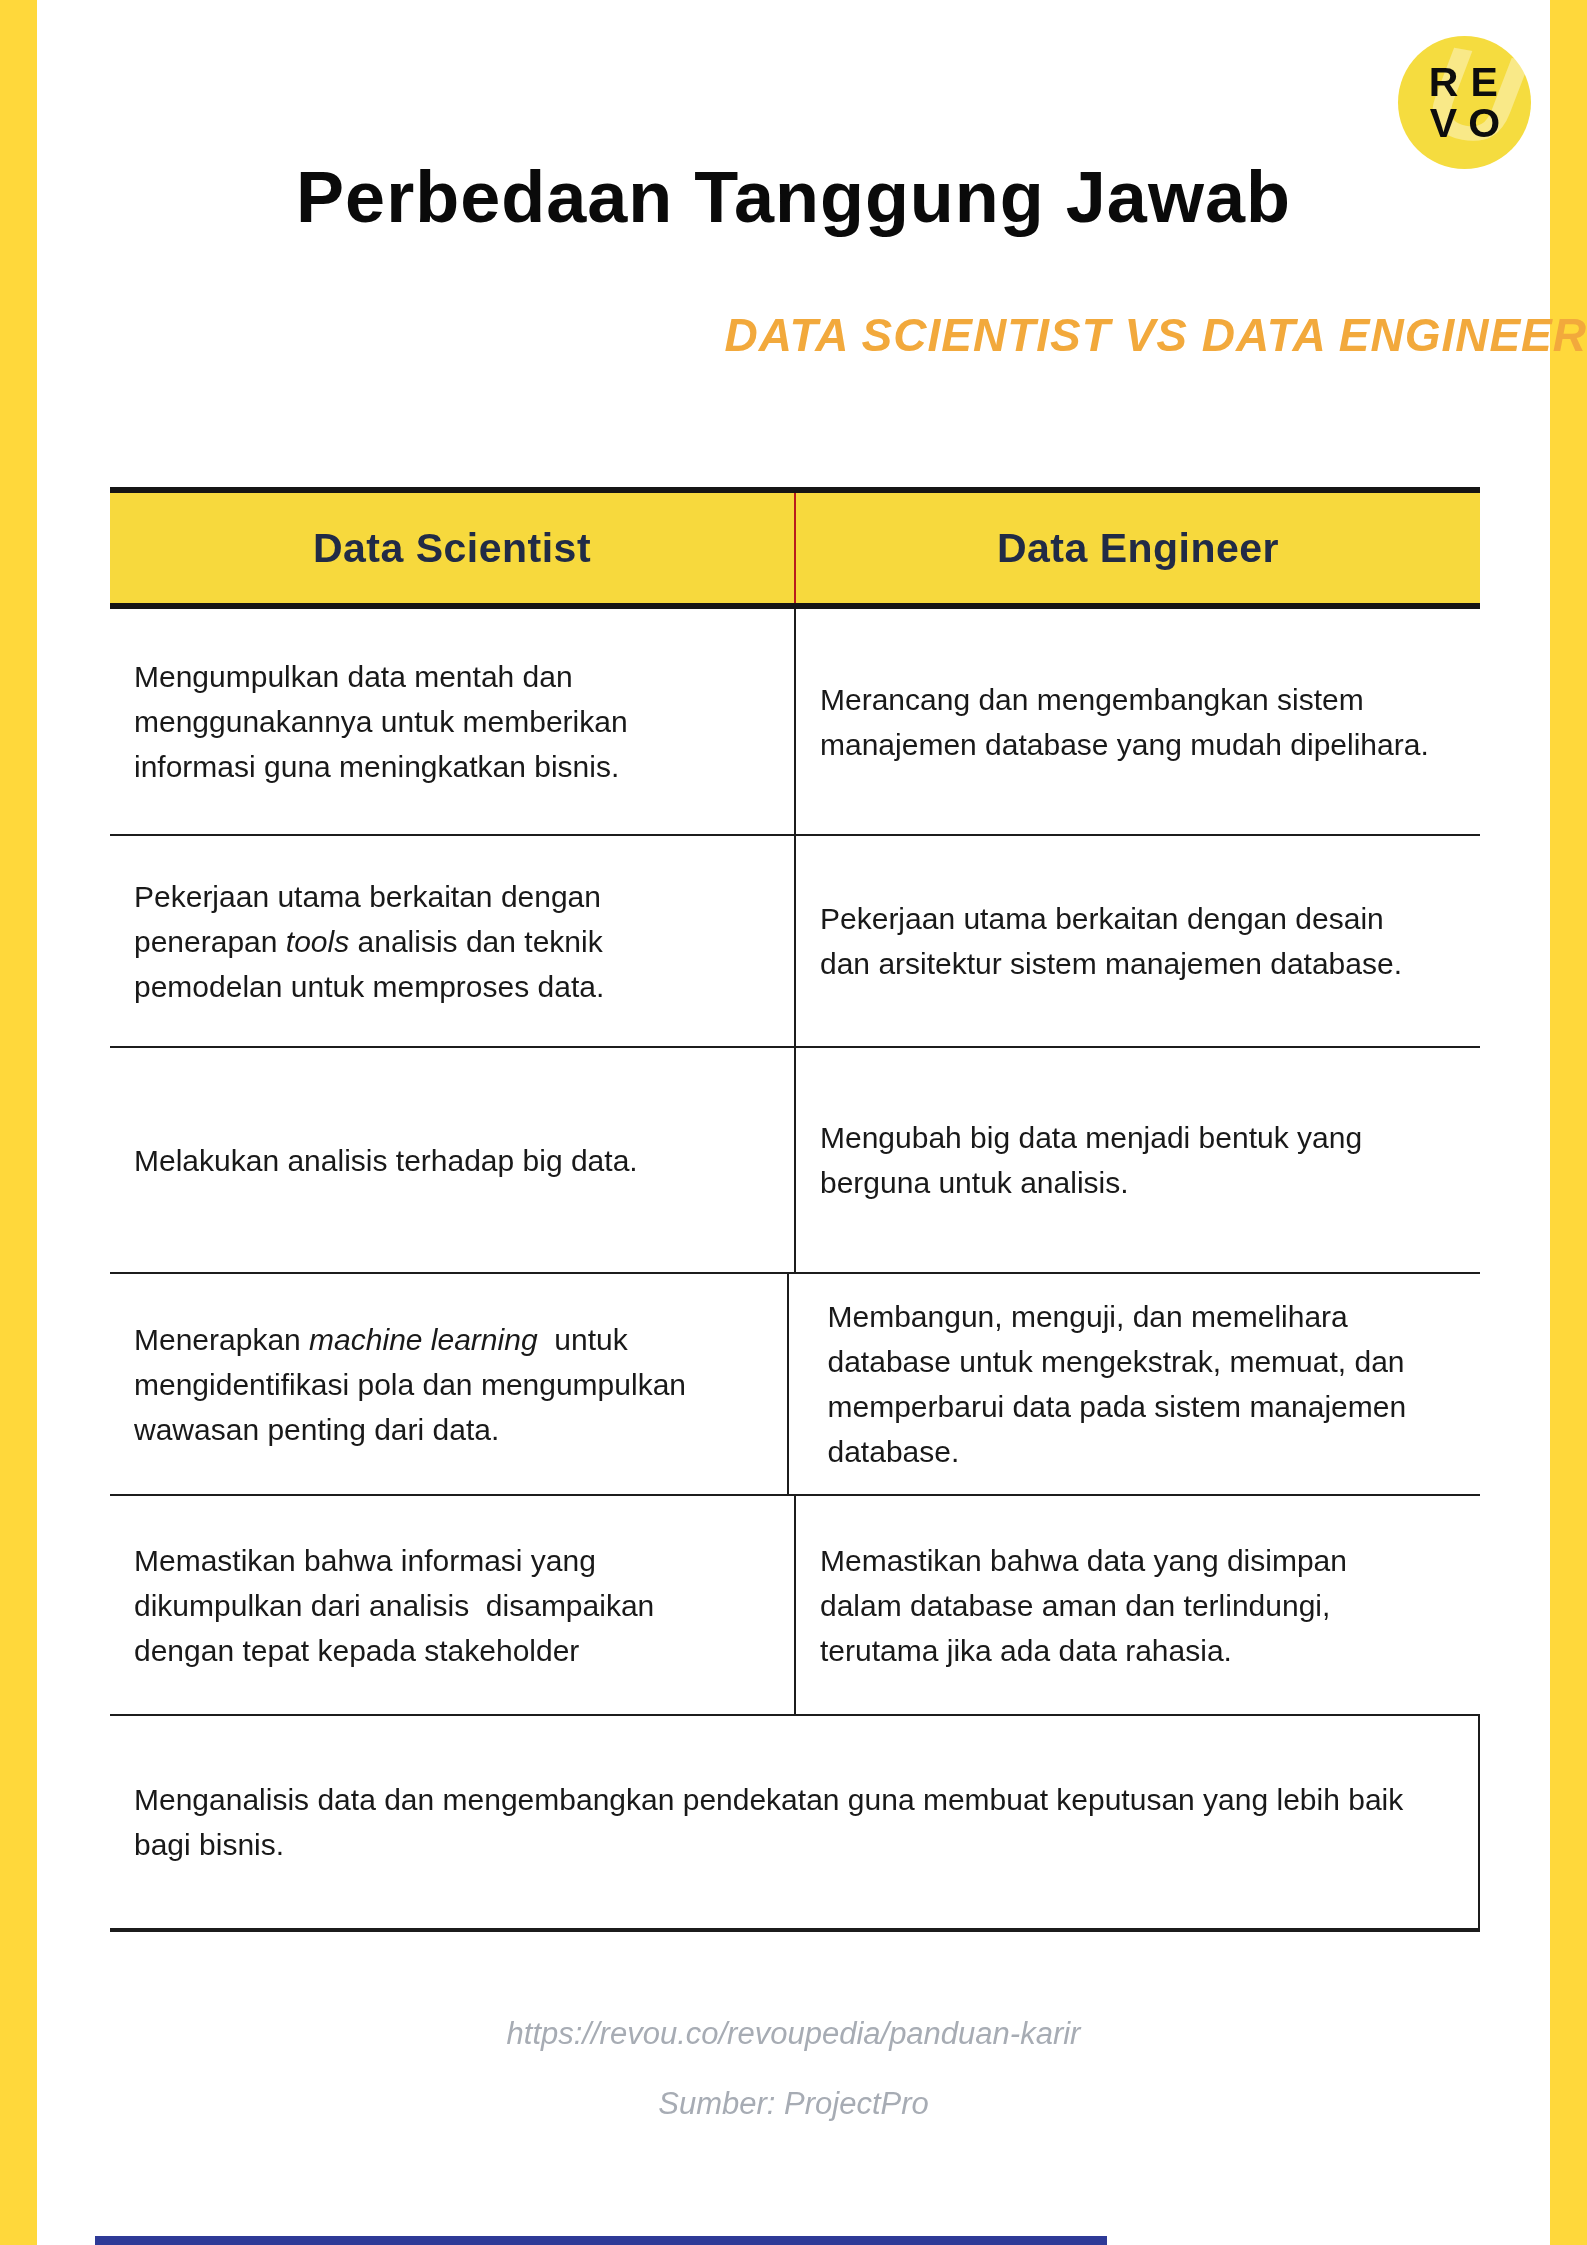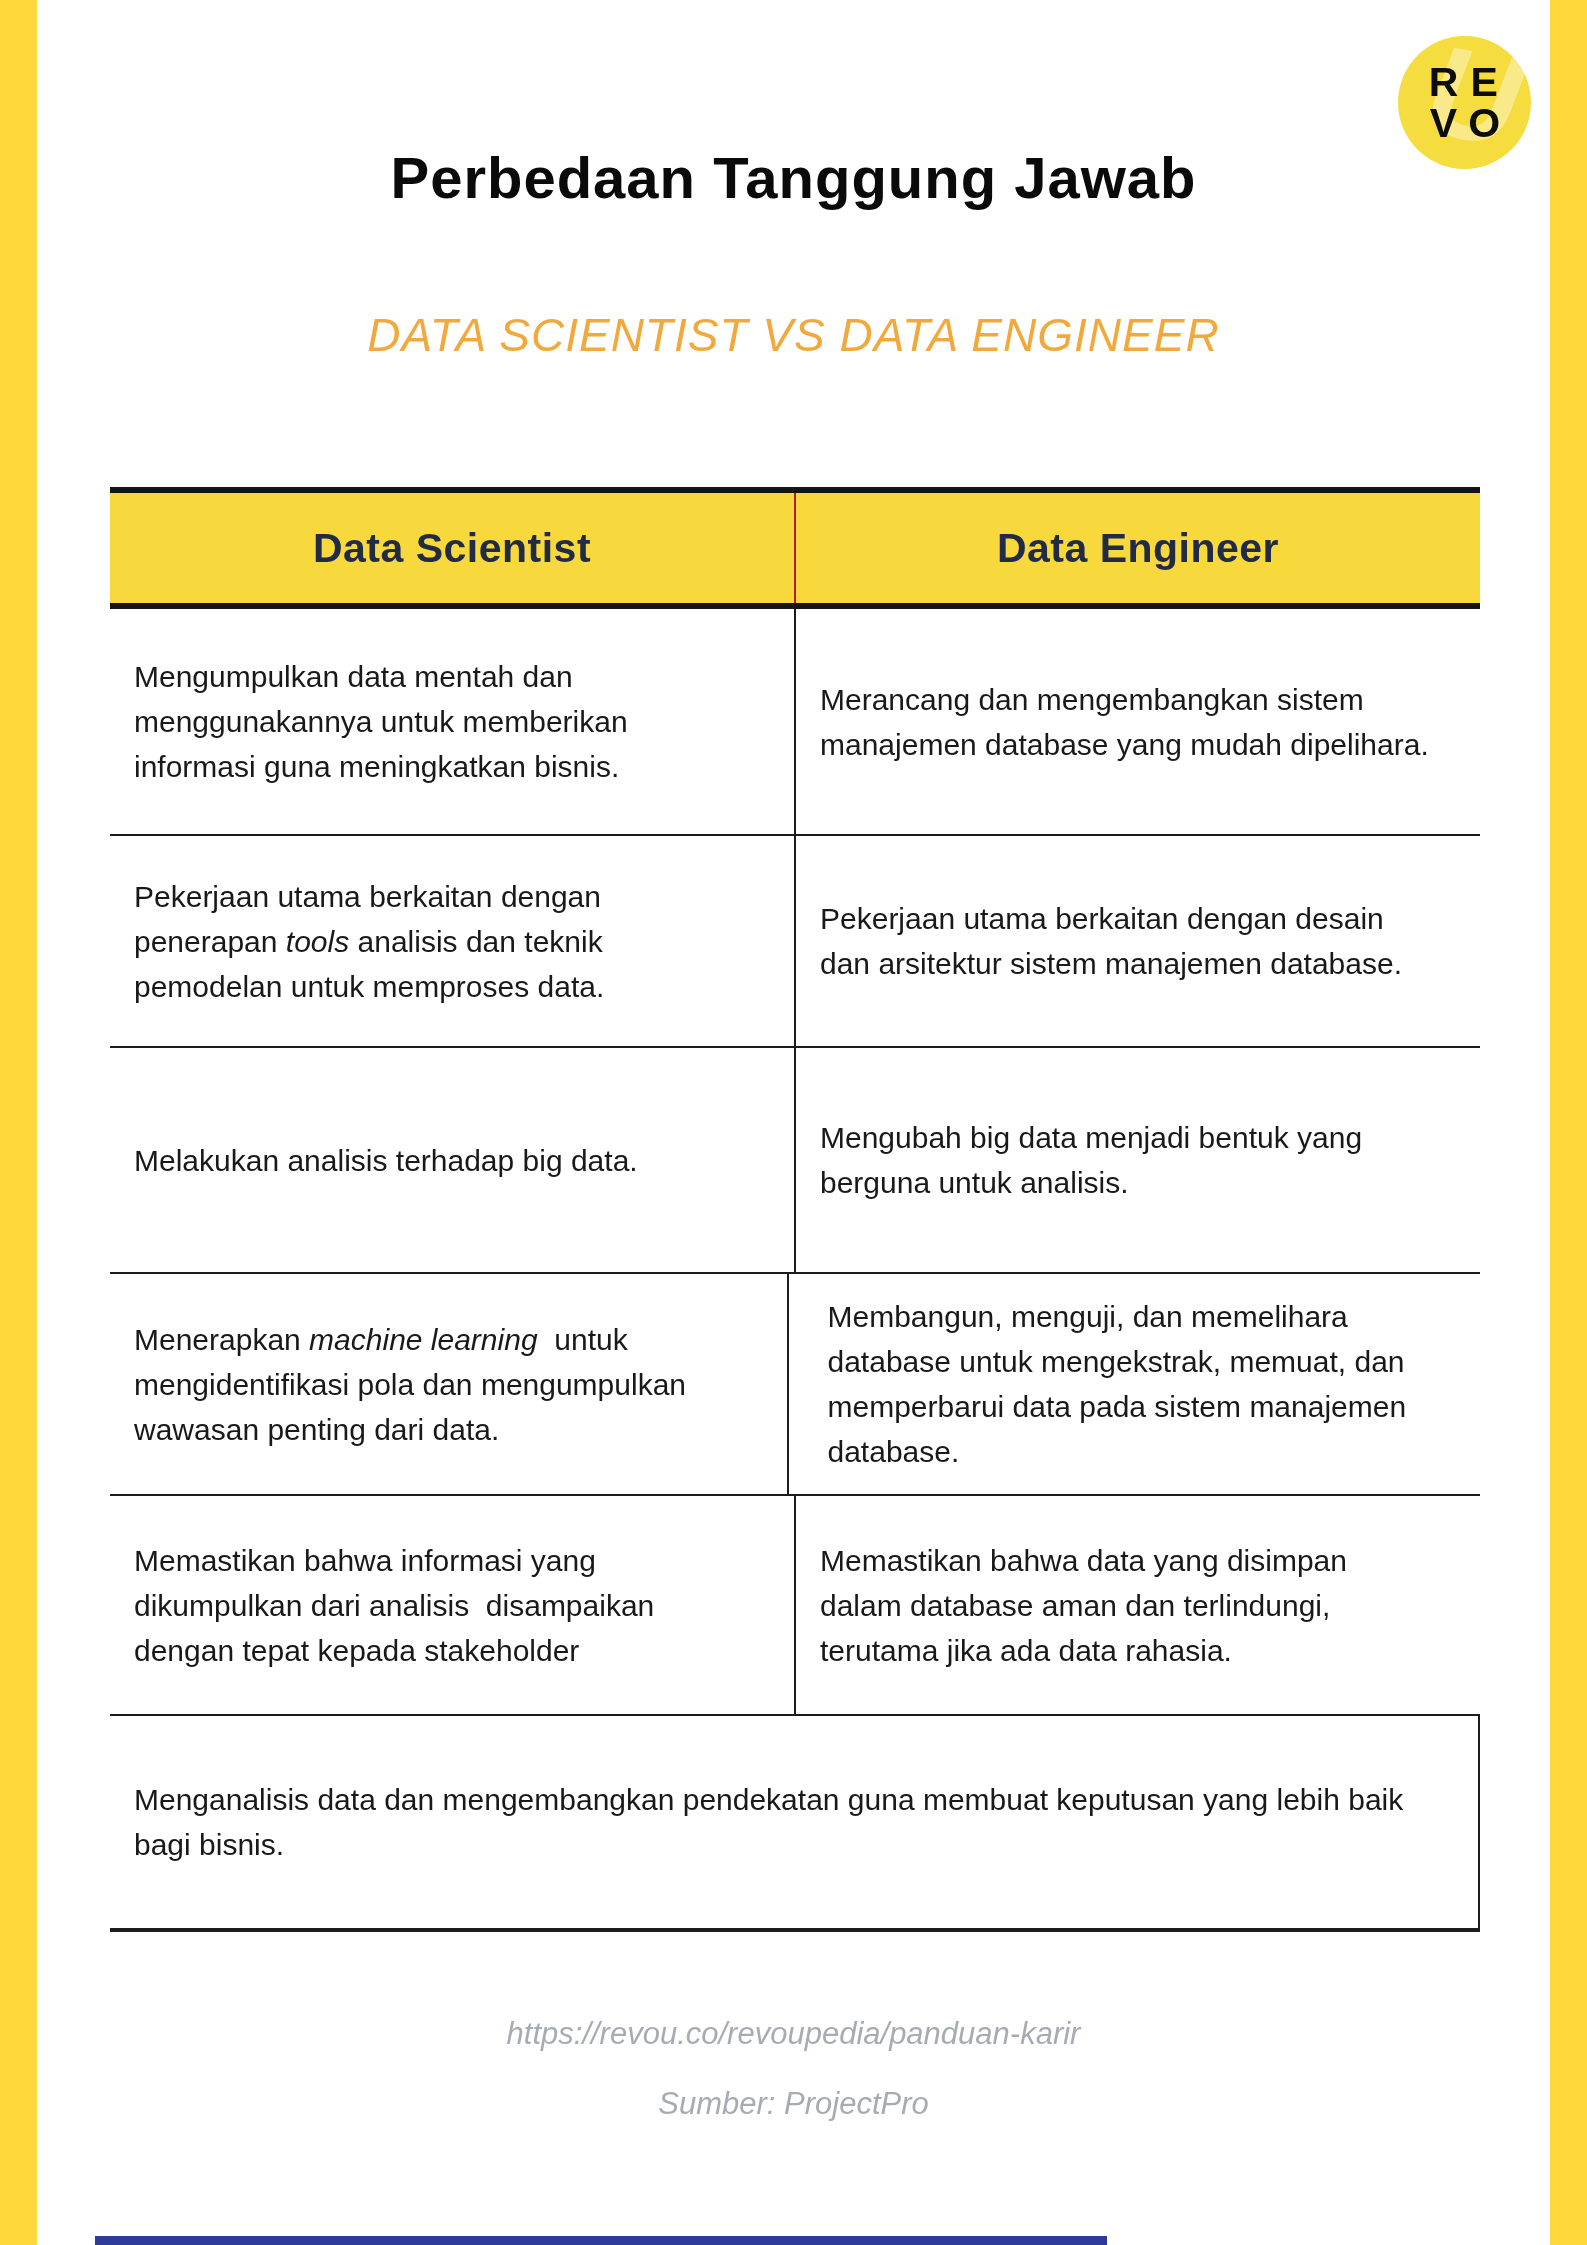--- a/index.html
+++ b/index.html
@@ -35,29 +35,29 @@
     grid-template-columns:auto auto; column-gap:10px; row-gap:0px;
     z-index:1;
   }
   .logo-letter {
     font-size:41px; font-weight:900; line-height:0.98;
     color:#0d0d0d; text-align:center; letter-spacing:0;
   }
 
   
   .title {
-    position:absolute; top:144px; left:0; width:100%;
+    position:absolute; top:156px; left:0; width:100%;
     margin:0; text-align:center;
-    font-size:58px; font-weight:800; letter-spacing:1px;
+    font-size:72px; font-weight:800; letter-spacing:1px;
     color:#0a0a0a;
   }
   .subtitle {
     position:absolute; top:308px; left:0; width:100%;
-    margin:0; text-align:center;
-    font-size:46px; font-weight:400; font-style:italic; letter-spacing:1px;
+    margin:0; text-align:right;
+    font-size:46px; font-weight:700; font-style:italic; letter-spacing:1px;
     color:var(--orange);
   }
 
   
   .table {
     position:absolute; top:487px; left:110px; width:1370px;
   }
   .thead {
     display:flex; background:var(--yellow);
     border-top:6px solid #151515; border-bottom:6px solid #151515;

